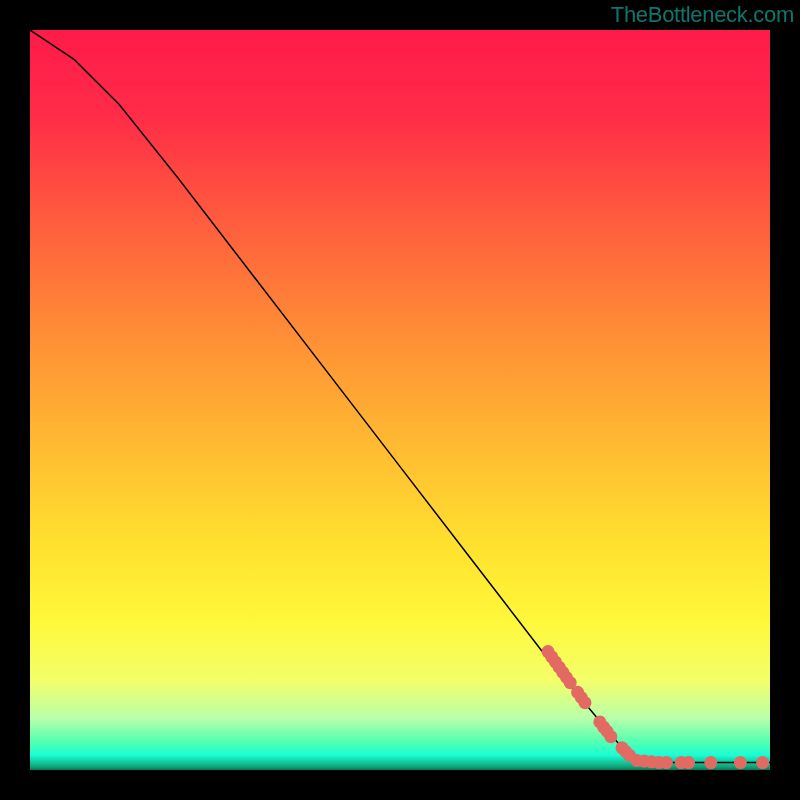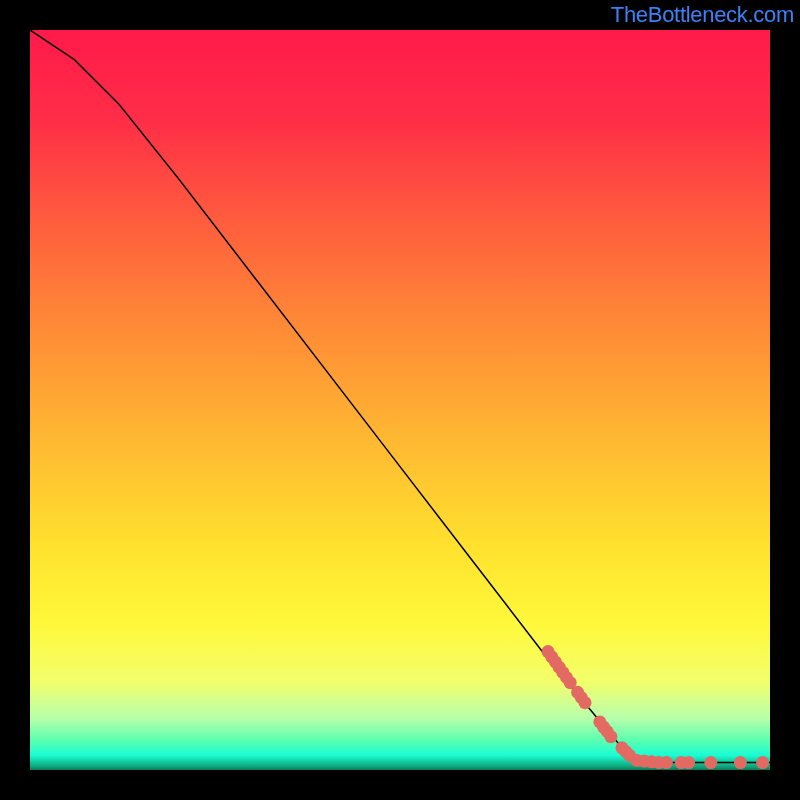--- a/index.html
+++ b/index.html
@@ -11,21 +11,21 @@
     width: 800px;
     height: 800px;
     background: #000;
     position: relative;
     font-family: Arial, Helvetica, sans-serif;
   }
   .watermark {
     position: absolute;
     top: 2px;
     right: 6px;
-    color: #3b82f6;
+    color: #0f766e;
     font-size: 22px;
     font-weight: 400;
     z-index: 10;
     letter-spacing: -0.3px;
   }
   .plot-area {
     position: absolute;
     left: 30px;
     top: 30px;
     width: 740px;

